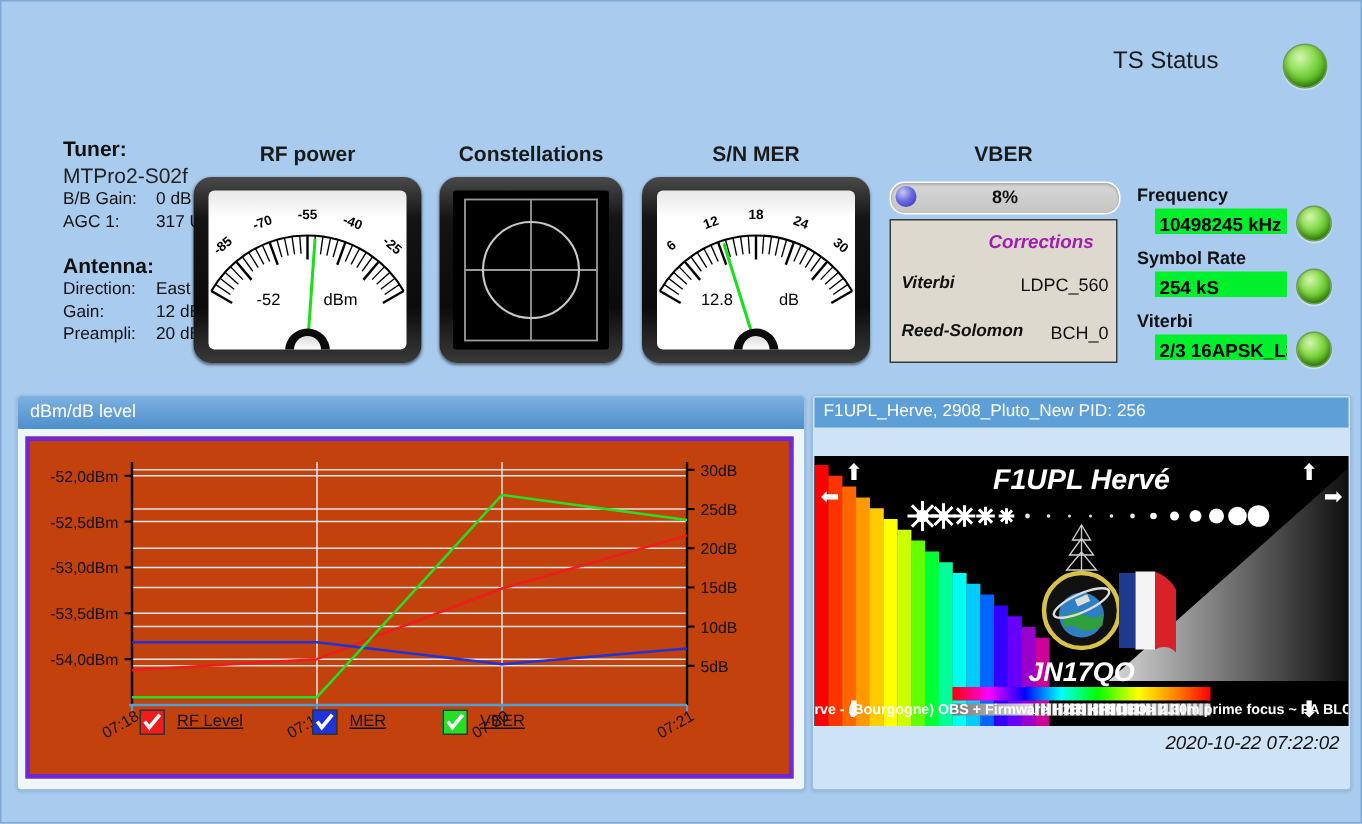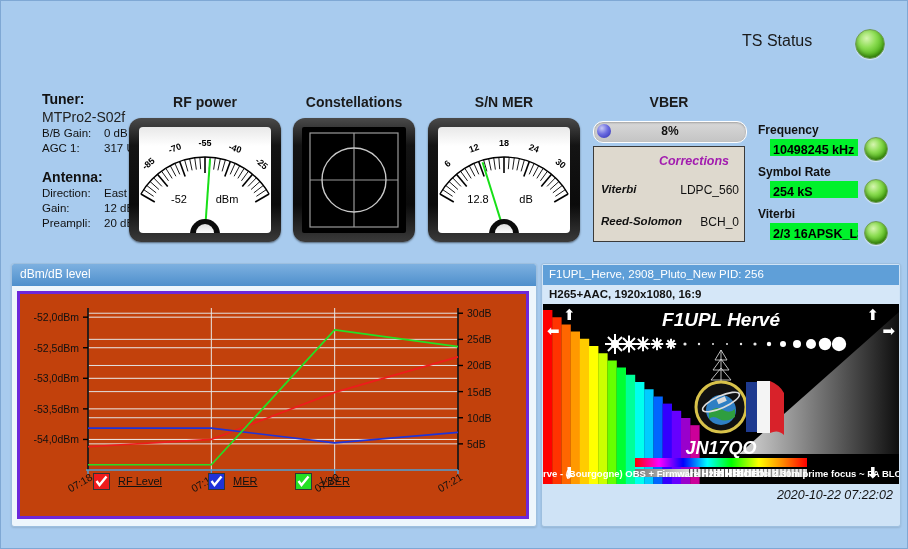--- a/index.html
+++ b/index.html
@@ -462,21 +462,20 @@
               </svg>
           </span>
           <span class="txt">VBER</span>
         </div>
       </div>
     </div>
   </div>
 
   <div class="panel" id="video-panel">
     <div class="vp-head">F1UPL_Herve, 2908_Pluto_New PID: 256</div>
-    <div class="vp-sub">H265+AAC, 1920x1080, 16:9</div>
     <div class="vp-video">
       <svg width="356" height="180" viewBox="0 0 356 180">
         <defs>
           <linearGradient id="graybeam" x1="0" y1="0" x2="1" y2="0">
             <stop offset="0%" stop-color="#ffffff"></stop>
             <stop offset="100%" stop-color="#111111"></stop>
           </linearGradient>
           <linearGradient id="rainbowbar" x1="0" y1="0" x2="1" y2="0">
             <stop offset="0%" stop-color="#ff0000"></stop>
               <stop offset="14%" stop-color="#ff00ff"></stop>

